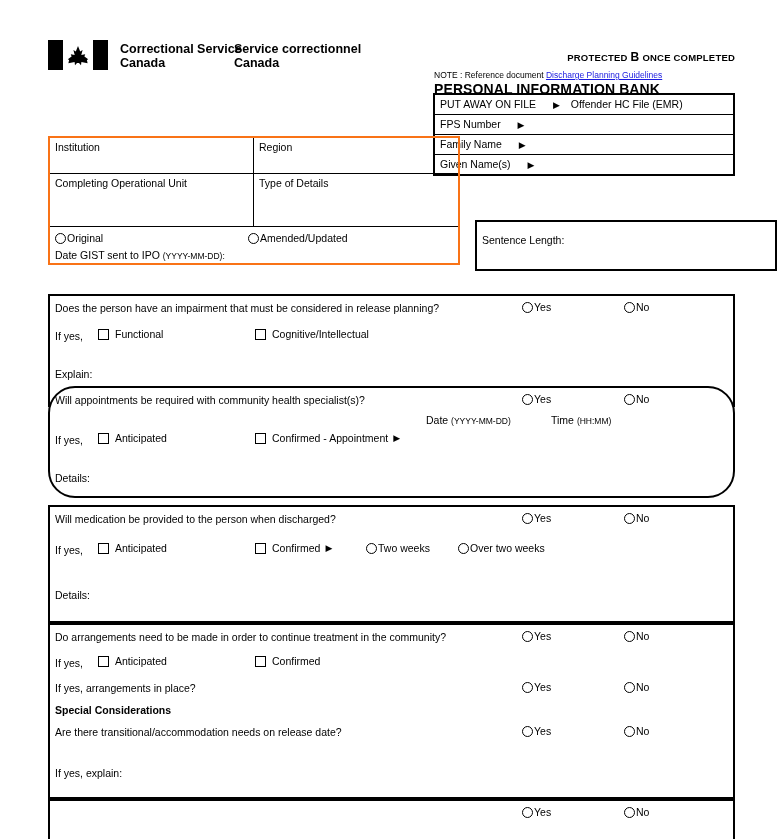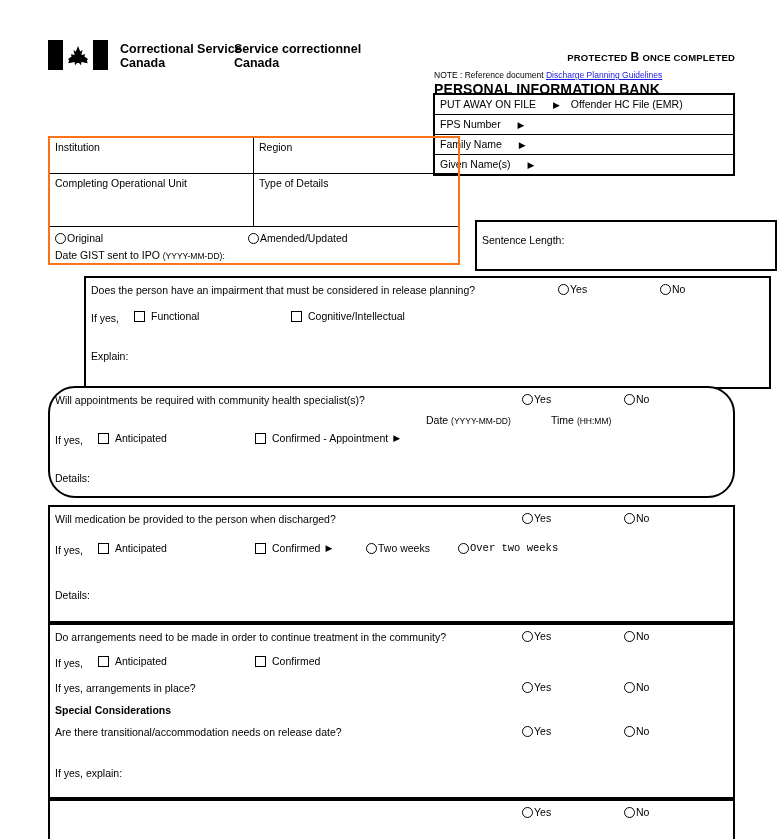--- a/index.html
+++ b/index.html
@@ -298,21 +298,21 @@
   <table class="tbl" id="sent-table">
     <tbody>
         <tr>
       <td style="height:33px;padding-top:12px;">
         <span>Sentence Length:</span>
       </td>
     </tr>
   </tbody>
     </table>
 
-  <div class="qblock" style="top:276px;height:113px;margin-left:36px;">
+  <div class="qblock" style="top:294px;height:113px;">
     <div class="qtext" style="left:5px;top:5px;">Does the person have an impairment that must be considered in release planning?</div>
     <div class="radio-wrap" style="left:472px;top:5px;">
       <span class="radio"></span>
         <span>Yes</span>
     </div>
     <div class="radio-wrap" style="left:574px;top:5px;">
       <span class="radio"></span>
         <span>No</span>
     </div>
     <div class="qtext" style="left:5px;top:33px;">If yes,</div>
@@ -381,21 +381,21 @@
     </div>
     <div class="cb-wrap" style="left:205px;top:35px;">
       <span class="cb"></span>
         <span>Confirmed</span>
         <span class="tri" style="padding-left:5px">▶</span>
     </div>
     <div class="radio-wrap" style="left:308px;top:35px;margin-left:8px;">
       <span class="radio"></span>
         <span>Two weeks</span>
     </div>
-    <div class="radio-wrap" style="left:408px;top:35px;font-family:Liberation Mono, monospace;">
+    <div class="radio-wrap" style="left:408px;top:35px;">
       <span class="radio"></span>
         <span>Over two weeks</span>
     </div>
     <div class="free-label" style="left:5px;top:82px;">
       <span>Details:</span>
     </div>
   </div>
 
   <div class="qblock" style="top:623px;height:176px;">
     <div class="qtext" style="left:5px;top:5px;">Do arrangements need to be made in order to continue treatment in the community?</div>

